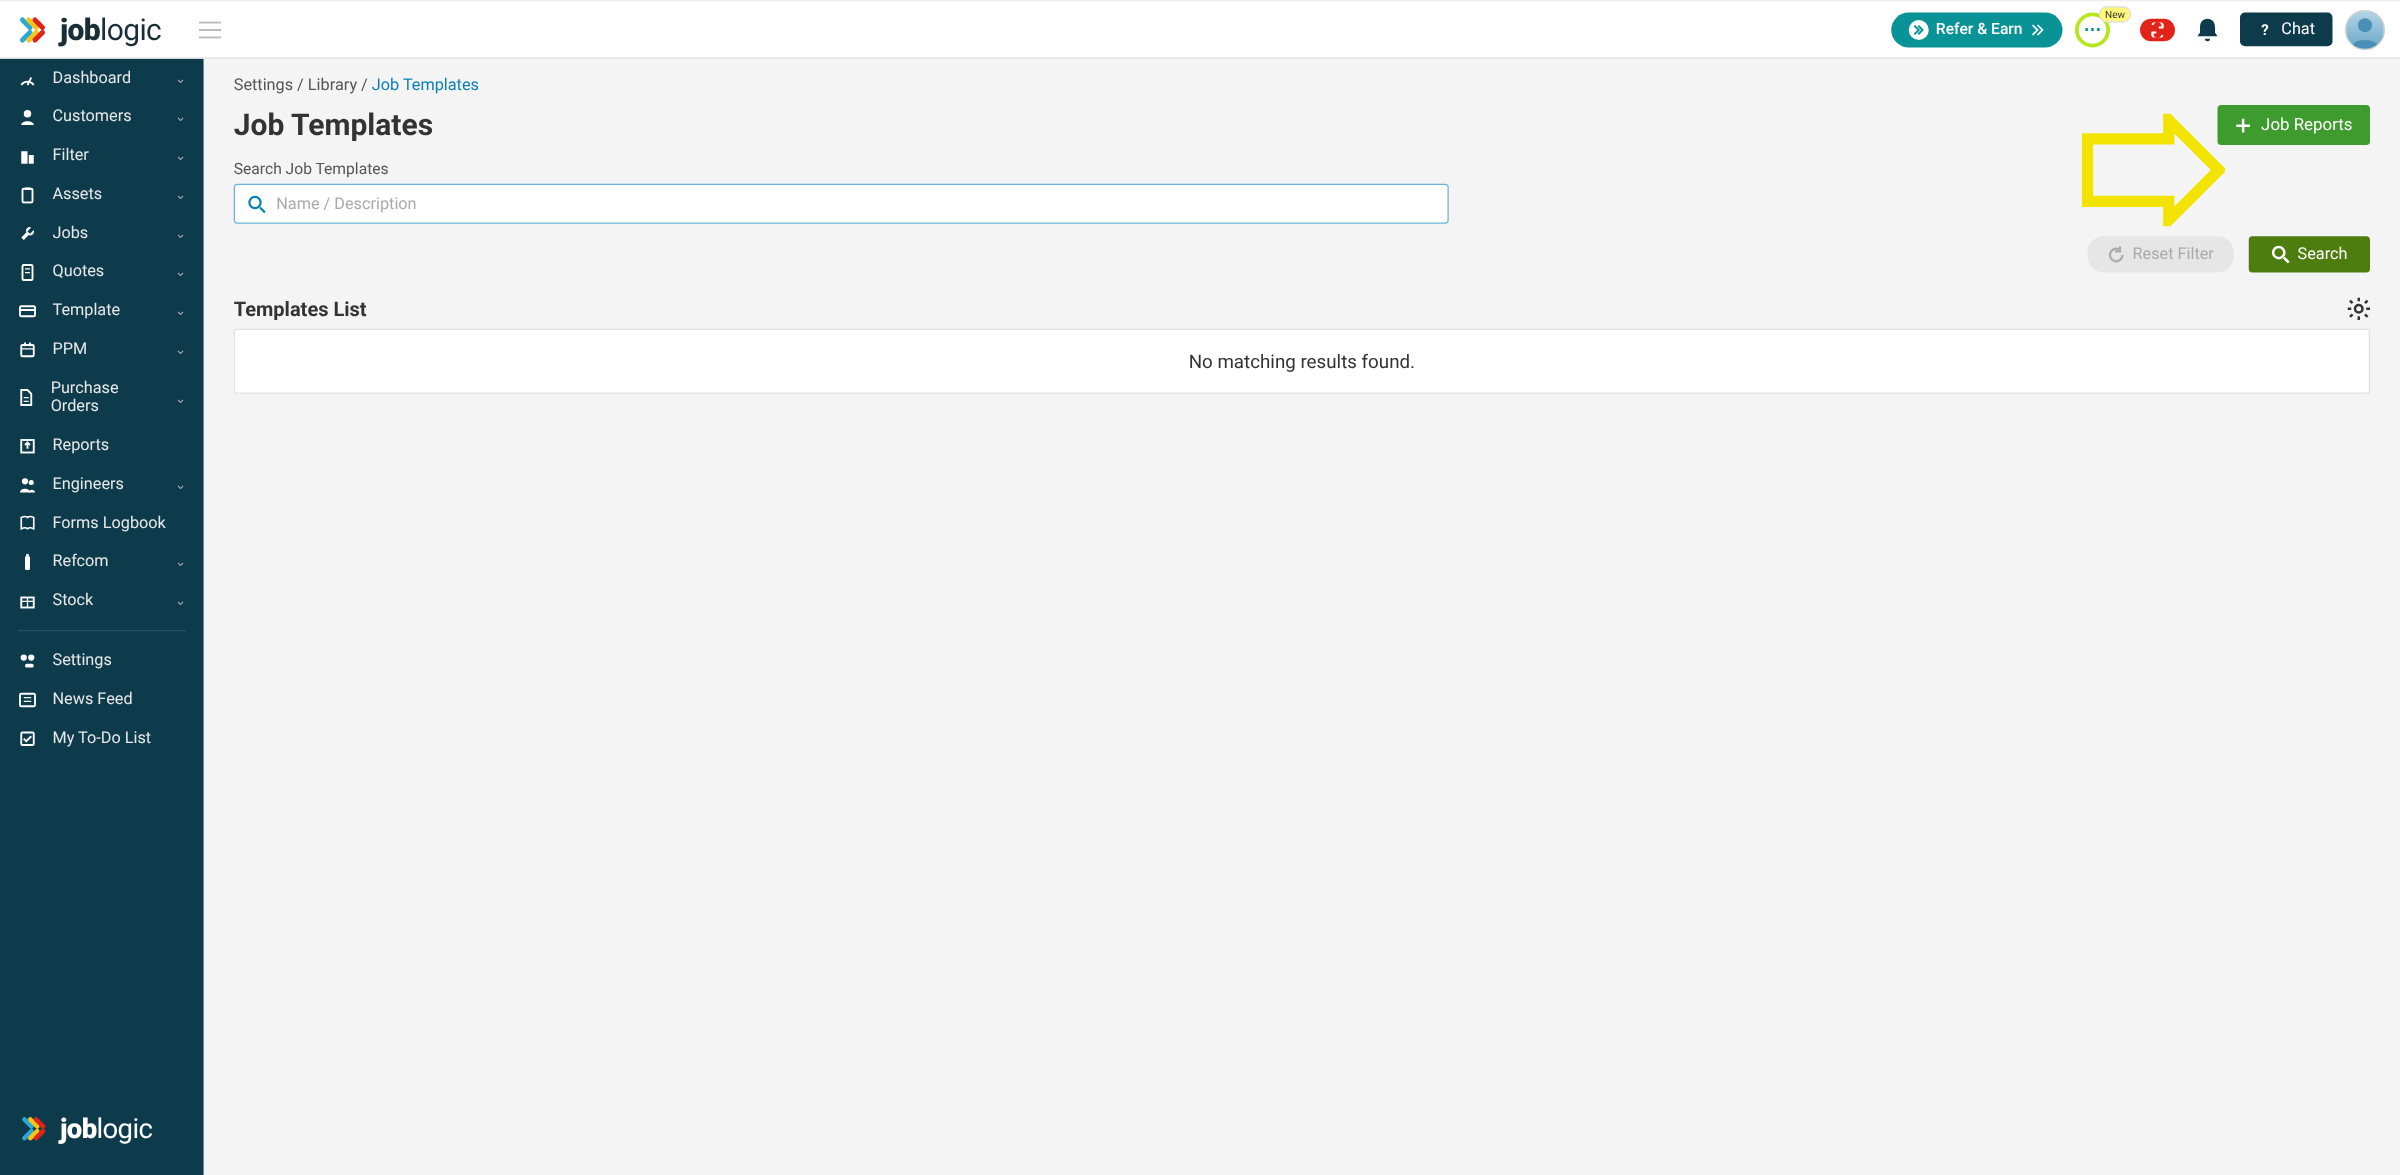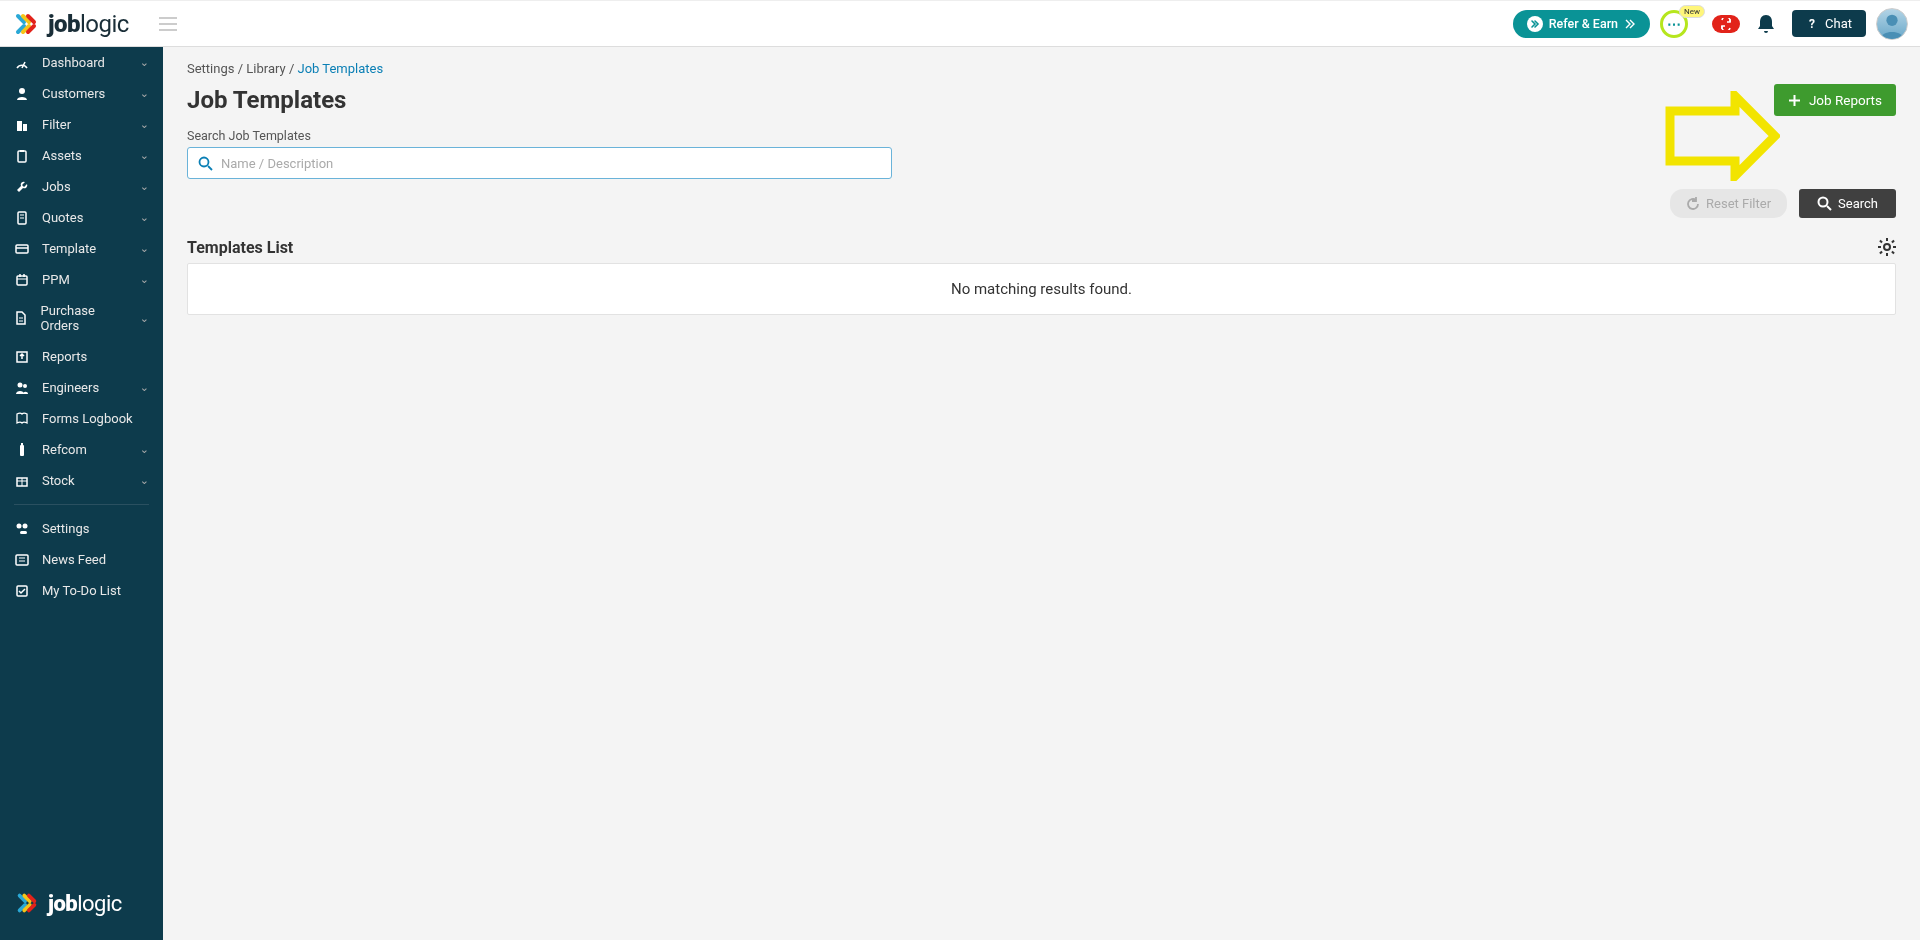--- a/index.html
+++ b/index.html
@@ -35,26 +35,26 @@
 .content { flex: 1; background: #f4f4f4; padding: 14px 24px; position: relative; }
 .breadcrumb { font-size: 13px; color: #555; margin-bottom: 8px; }
 .breadcrumb a { color: #555; text-decoration: none; }
 .breadcrumb .active { color: #0a7fb5; }
 .page-title-row { display: flex; align-items: center; margin-bottom: 12px; }
 .page-title { font-size: 24px; font-weight: 700; color: #333; }
 .add-btn { margin-left: auto; background: #3e9b2e; color: #fff; border: none; border-radius: 3px; padding: 8px 14px; font-size: 13.5px; display: flex; align-items: center; gap: 8px; cursor: pointer; }
 .annotation-arrow { position: absolute; right: 140px; top: 44px; }
 .search-section { margin-bottom: 10px; }
 .search-label { font-size: 12.5px; color: #555; margin-bottom: 4px; display: block; }
-.search-box { display: flex; align-items: center; border: 1px solid #6ab3d9; border-radius: 3px; background: #fff; width: 705px; height: 32px; padding: 0 10px; }
+.search-box { display: flex; align-items: center; border: 1px solid #6ab3d9; border-radius: 3px; background: #fff; width: 972px; height: 32px; padding: 0 10px; }
 .search-box input { border: none; outline: none; flex: 1; font-size: 13px; color: #333; margin-left: 8px; }
 .search-box input::placeholder { color: #aaa; }
 .filter-row { display: flex; justify-content: flex-end; gap: 12px; margin-bottom: 20px; }
 .reset-btn { background: #e6e6e6; color: #aaa; border: none; border-radius: 13px; padding: 7px 16px; font-size: 13px; display: flex; align-items: center; gap: 6px; cursor: not-allowed; }
-.search-btn { background: #404040; color: #fff; border: none; border-radius: 3px; padding: 7px 18px; font-size: 13px; display: flex; align-items: center; gap: 6px; cursor: pointer; }
+.search-btn { background: #4d7c0f; color: #fff; border: none; border-radius: 3px; padding: 7px 18px; font-size: 13px; display: flex; align-items: center; gap: 6px; cursor: pointer; }
 .list-header { display: flex; align-items: flex-start; margin-bottom: 6px; }
 .list-title { font-size: 16px; font-weight: 700; color: #333; }
 .gear { margin-left: auto; color: #333; cursor: pointer; }
 .list-box { background: #fff; border: 1px solid #e2e2e2; border-radius: 2px; padding: 16px; text-align: center; font-size: 15px; color: #333; }
 svg { display: block; }
 </style>
 </head>
 <body>
 
 <div class="app">

